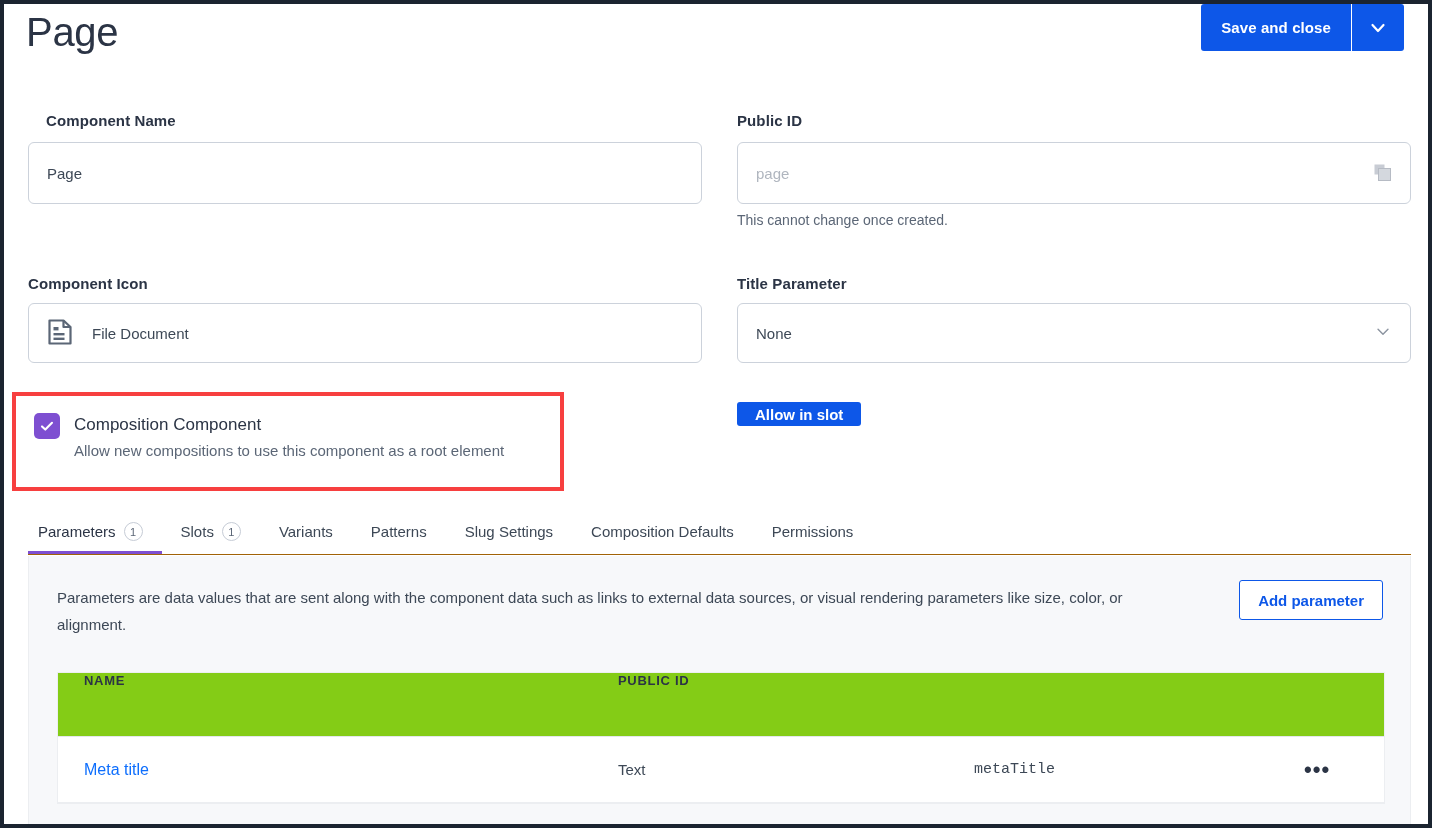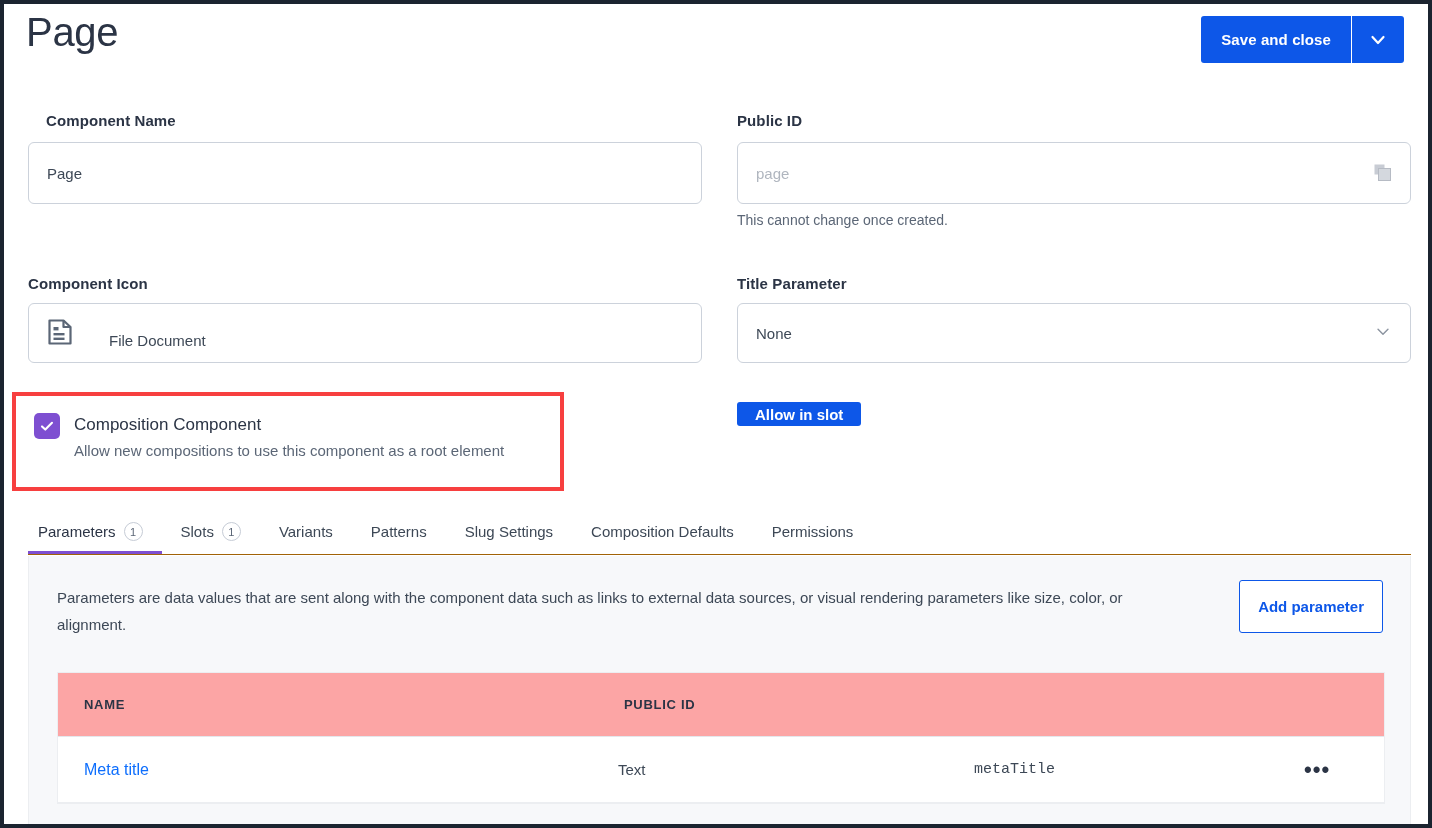--- a/index.html
+++ b/index.html
@@ -37,21 +37,21 @@
     font-size: 40px;
     font-weight: 400;
     color: #2b3445;
     letter-spacing: -0.3px;
     line-height: 56px;
   }
 
   .save-group {
     position: absolute;
     right: 24px;
-    top: 12px;
+    top: 0;
     display: flex;
     height: 47px;
     border-radius: 3px;
     overflow: hidden;
     box-shadow: none;
   }
   .save-btn {
     background: #0d57e8;
     color: #ffffff;
     border: none;
@@ -106,22 +106,22 @@
     position: absolute;
     right: 18px;
     top: 50%;
     transform: translateY(-50%);
     width: 18px;
     height: 18px;
   }
 
   .icon-slot {
     display: flex;
-    align-items: flex-end;
-    gap: 36px;
+    align-items: center;
+    gap: 19px;
   }
 
   .select-caret {
     position: absolute;
     right: 18px;
     top: 50%;
     transform: translateY(-50%);
   }
 
   
@@ -240,21 +240,21 @@
     width: 1090px;
     font-size: 15px;
     color: #3d4856;
     line-height: 27px;
   }
 
   .add-param-btn {
     position: absolute;
     right: 27px;
     top: 24px;
-    height: 53px;
+    height: 40px;
     background: #ffffff;
     border: 1px solid #0d57e8;
     border-radius: 3px;
     color: #0d57e8;
     font-family: "Liberation Sans", sans-serif;
     font-size: 15px;
     font-weight: bold;
     padding: 0 18px;
     cursor: pointer;
   }
@@ -263,25 +263,23 @@
   .table {
     position: absolute;
     left: 28px;
     top: 116px;
     width: 1328px;
     background: #ffffff;
     border: 1px solid #eceef1;
   }
   .thead {
     display: flex;
-    align-items: center;
     height: 64px;
-    background: #fca5a5;
+    background: #84cc16;
     border-bottom: 1px solid #e4e7ec;
-    gap: 6px;
   }
   .th {
     font-size: 13px;
     font-weight: bold;
     letter-spacing: 0.7px;
     color: #2b3445;
   }
   .trow {
     display: flex;
     align-items: center;

